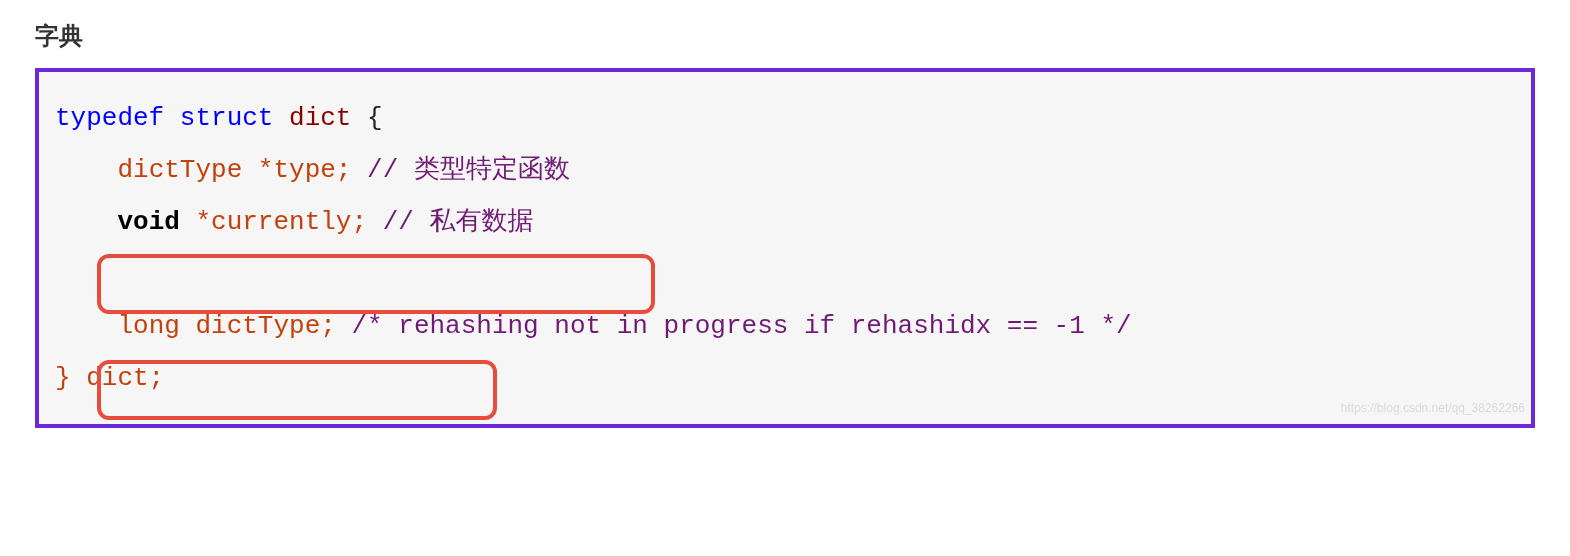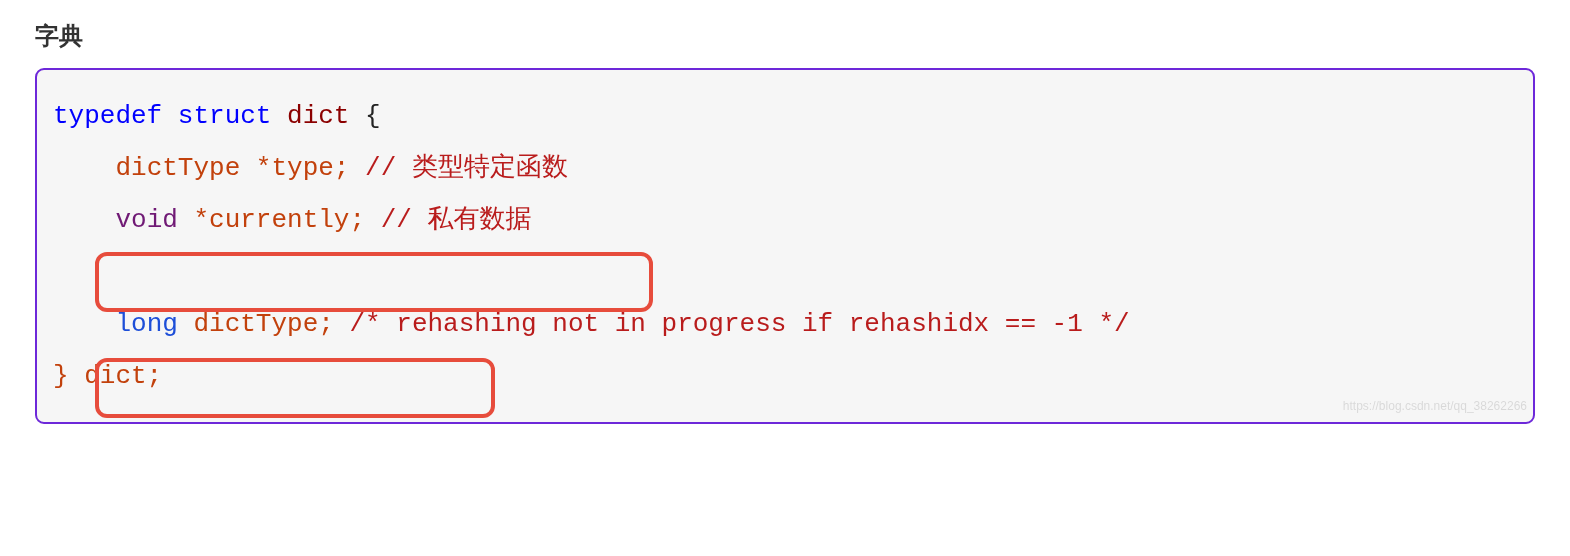--- a/index.html
+++ b/index.html
@@ -14,42 +14,42 @@
       width: 1570px;
     }
     .title {
       font-size: 24px;
       font-weight: bold;
       color: #333;
       margin-bottom: 16px;
     }
     .code-block {
       background: #f6f6f6;
-      border: 2px solid #6d28d9;
-      border-radius: 9px;
+      border: 4px solid #6d28d9;
+      border-radius: 0;
       padding: 20px 16px;
       font-family: "Courier New", Courier, monospace;
       font-size: 26px;
       line-height: 2.0;
       position: relative;
       overflow: visible;
     }
     .code-line {
       white-space: pre;
       position: relative;
     }
     .kw-typedef { color: #0000ff; }
     .kw-struct { color: #0000ff; }
-    .kw-void { color: #701a75; }
-    .kw-long { color: #1d4ed8; }
+    .kw-void { color: #000000; font-weight: bold; }
+    .kw-long { color: #c2410c; }
     .kw-unsigned { color: #0000ff; }
     .type-name { color: #8b0000; }
     .identifier { color: #c2410c; }
     .punct { color: #222; }
-    .comment { color: #b91c1c; }
+    .comment { color: #701a75; }
     .highlight-box {
       position: absolute;
       border: 4px solid #e74c3c;
       border-radius: 12px;
       background: transparent;
       pointer-events: none;
     }
     .watermark {
       position: absolute;
       bottom: 4px;

